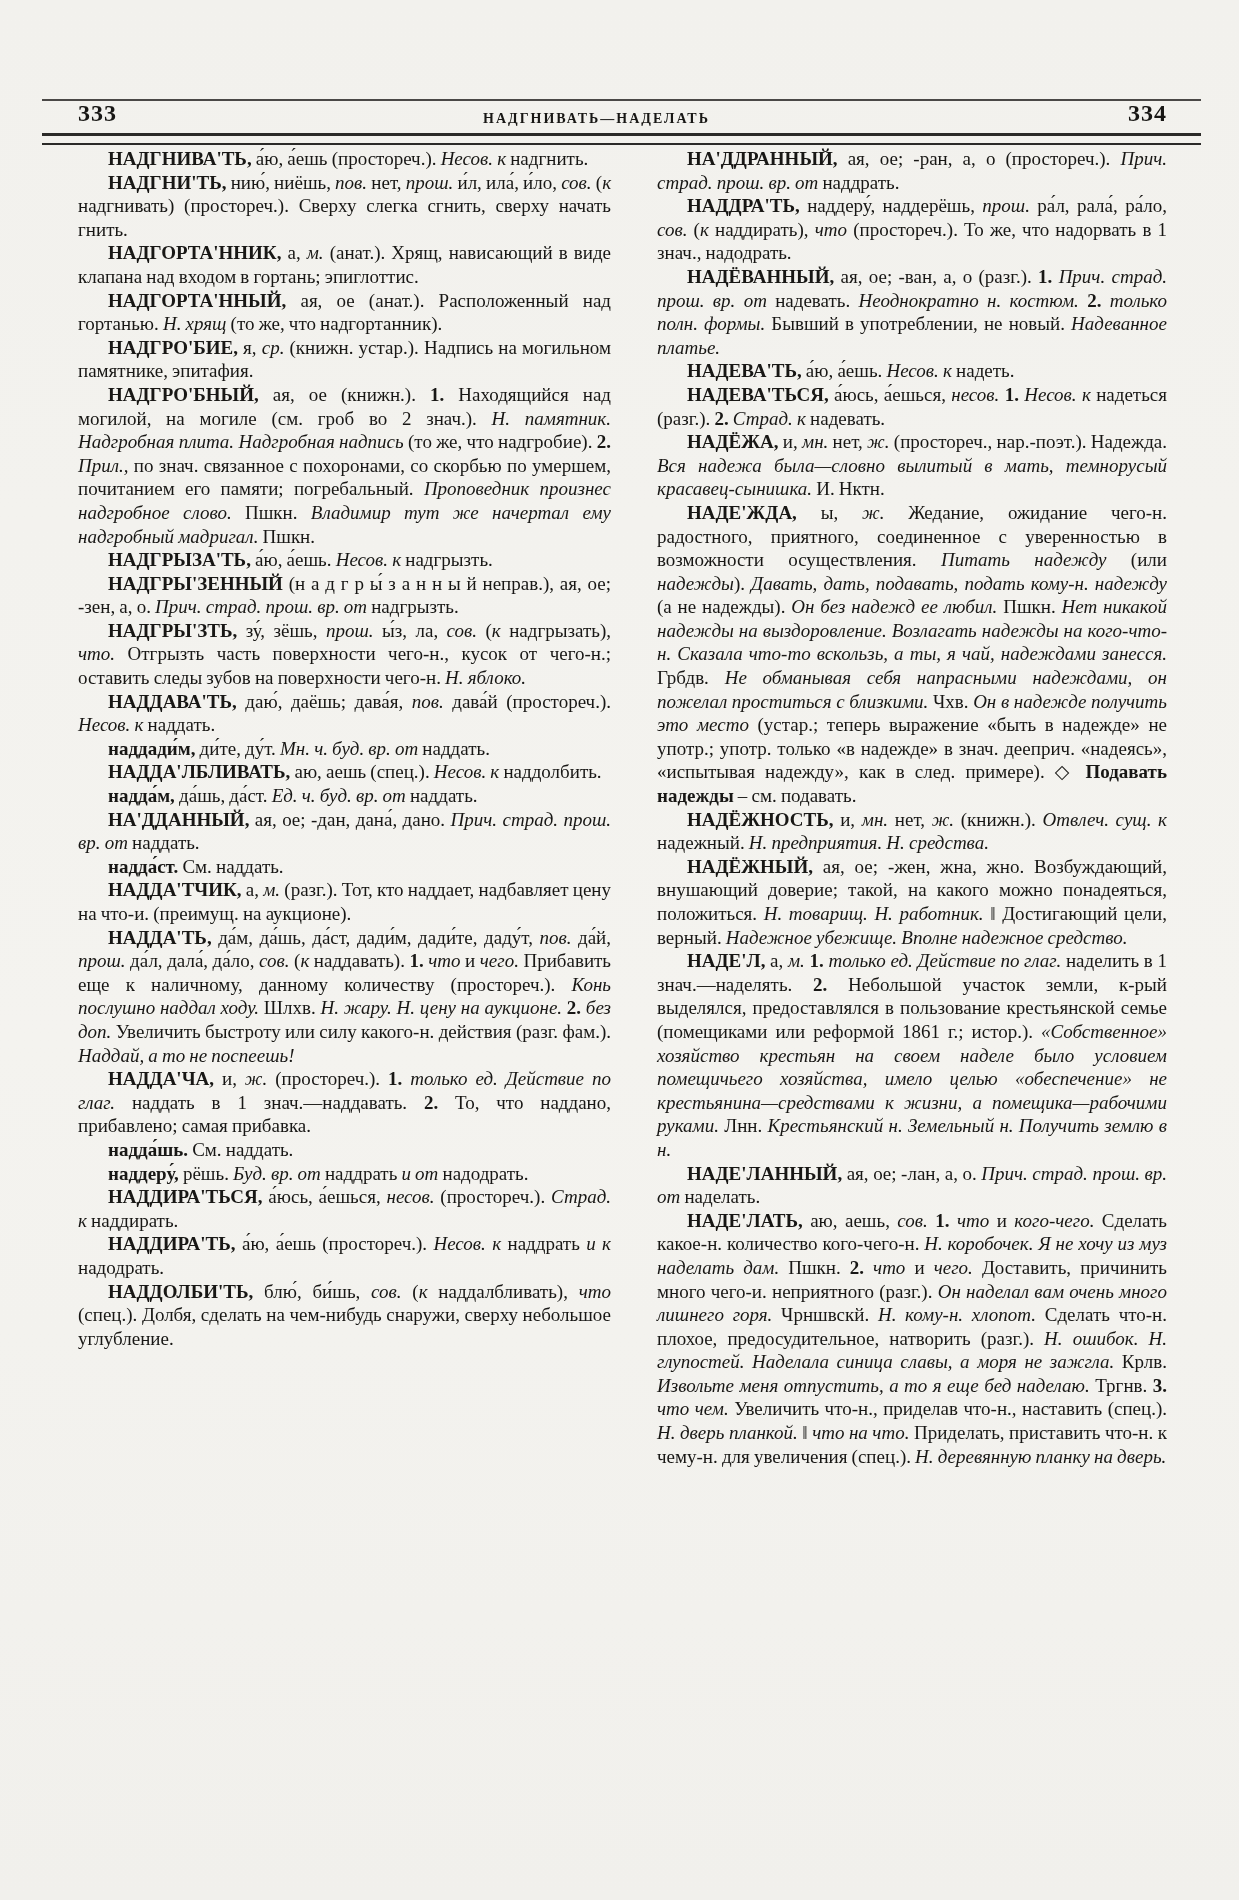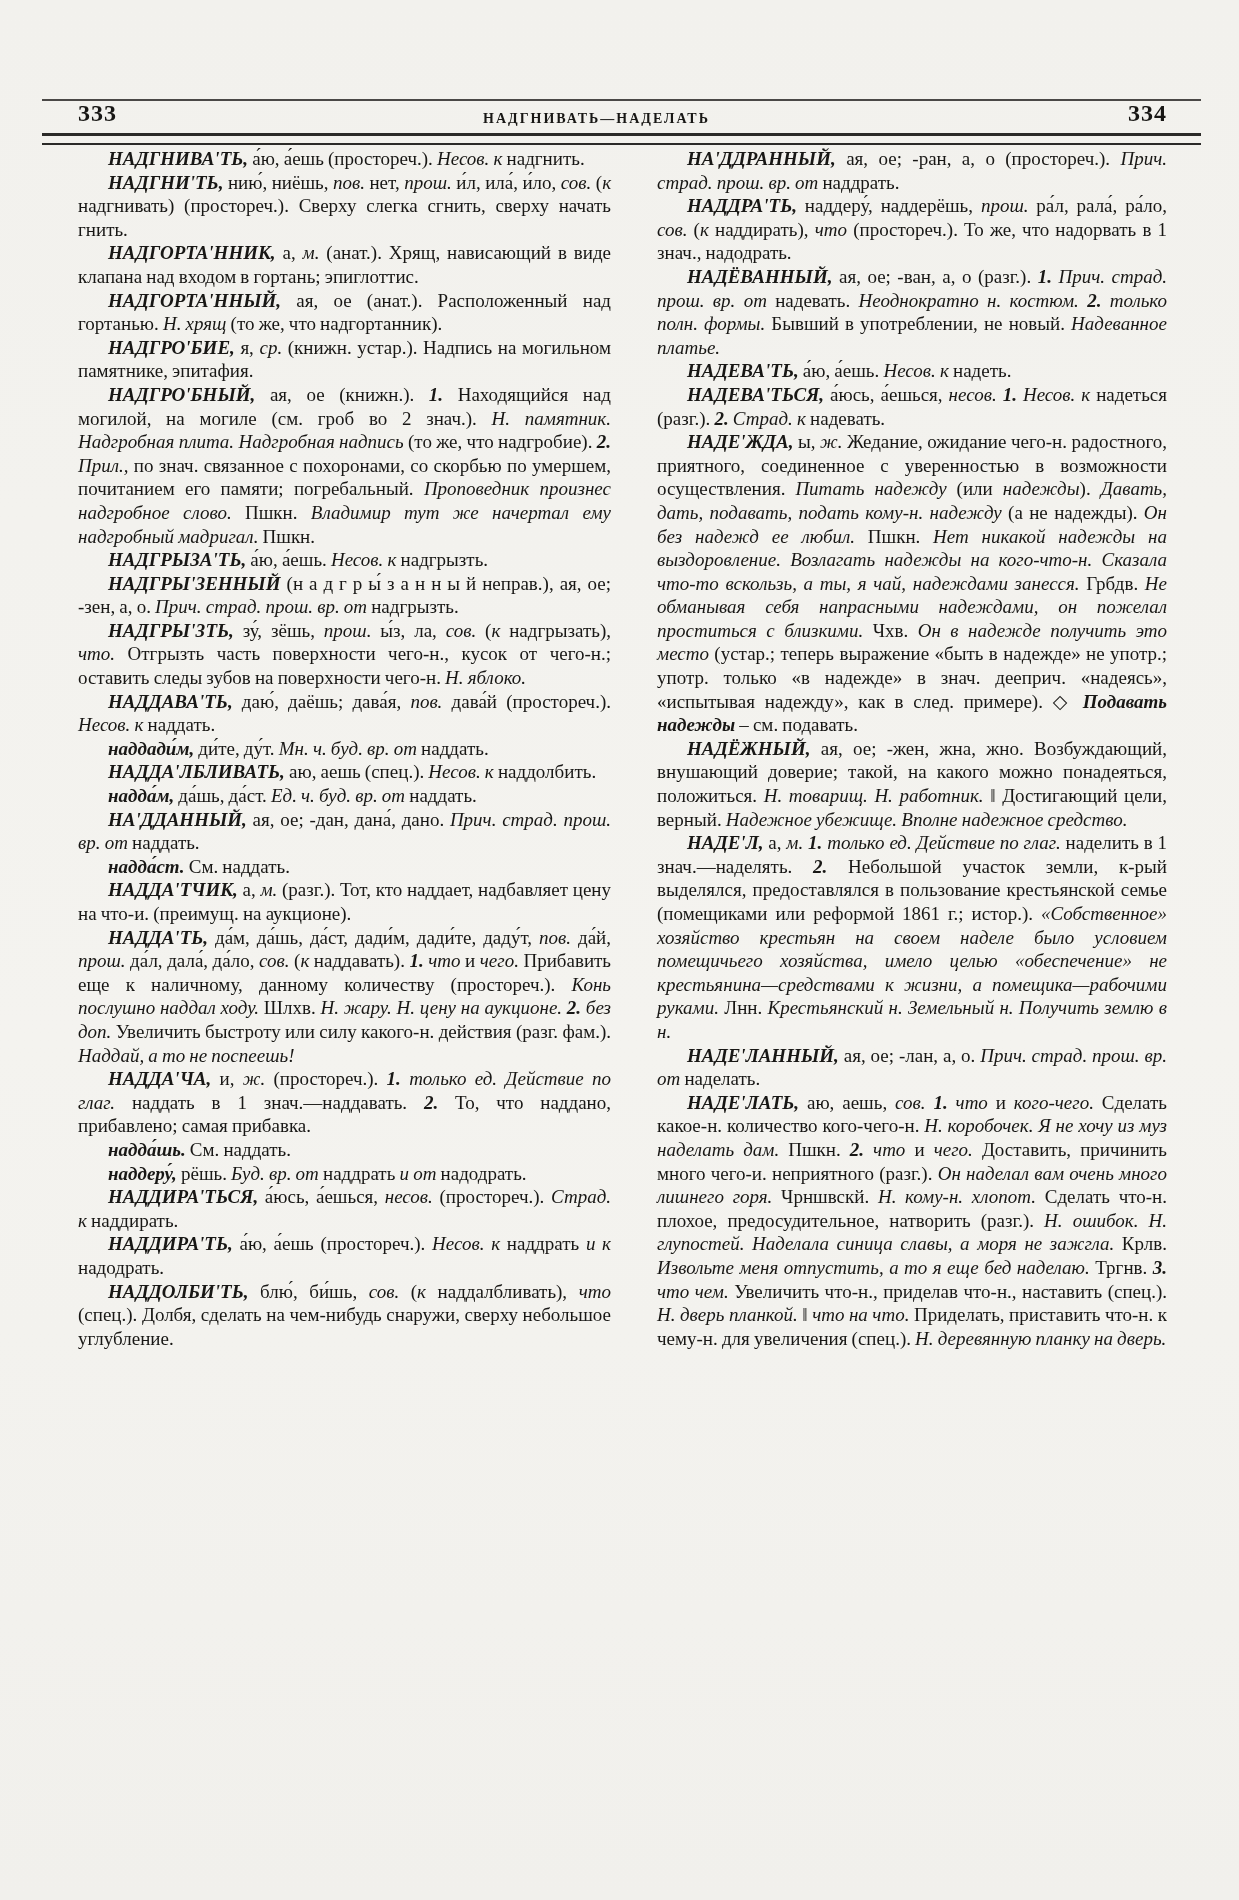--- a/index.html
+++ b/index.html
@@ -38,21 +38,21 @@
   .col{font-size:19px;line-height:23.6px;}
   .col-left{width:533px;}
   .col-right{width:510px;}
   .entry{
     margin:0;
     text-align:justify;
     text-indent:30px;
     word-spacing:-0.6px;
     hyphens:auto;
   }
-  .b{font-weight:700;font-style:italic;}
+  .b{font-weight:700;}
   .i{font-style:italic;}
   .r{font-style:normal;}
 </style>
 </head>
 <body>
 
 <div class="page">
 
   <div class="top-line"></div>
 
@@ -89,21 +89,23 @@
         <p class="entry"><span class="b">НАДДИРА'ТЬСЯ,</span><span class="r"> а́юсь, а́ешься, </span><span class="i">несов.</span><span class="r"> (простореч.). </span><span class="i">Страд. к</span><span class="r"> наддирать.</span></p>
         <p class="entry"><span class="b">НАДДИРА'ТЬ,</span><span class="r"> а́ю, а́ешь (простореч.). </span><span class="i">Несов. к</span><span class="r"> наддрать </span><span class="i">и к</span><span class="r"> надодрать.</span></p>
         <p class="entry"><span class="b">НАДДОЛБИ'ТЬ,</span><span class="r"> блю́, би́шь, </span><span class="i">сов.</span><span class="r"> (</span><span class="i">к</span><span class="r"> наддалбливать), </span><span class="i">что</span><span class="r"> (спец.). Долбя, сделать на чем-нибудь снаружи, сверху небольшое углубление.</span></p>
       </div>
     <div class="col col-right">
         <p class="entry"><span class="b">НА'ДДРАННЫЙ,</span><span class="r"> ая, ое; -ран, а, о (простореч.). </span><span class="i">Прич. страд. прош. вр. от</span><span class="r"> наддрать.</span></p>
         <p class="entry"><span class="b">НАДДРА'ТЬ,</span><span class="r"> наддеру́, наддерёшь, </span><span class="i">прош.</span><span class="r"> ра́л, рала́, ра́ло, </span><span class="i">сов.</span><span class="r"> (</span><span class="i">к</span><span class="r"> наддирать), </span><span class="i">что</span><span class="r"> (простореч.). То же, что надорвать в 1 знач., надодрать.</span></p>
         <p class="entry"><span class="b">НАДЁВАННЫЙ,</span><span class="r"> ая, ое; -ван, а, о (разг.). </span><span class="b">1.</span><span class="r"> </span><span class="i">Прич. страд. прош. вр. от</span><span class="r"> надевать. </span><span class="i">Неоднократно н. костюм.</span><span class="r"> </span><span class="b">2.</span><span class="r"> </span><span class="i">только полн. формы.</span><span class="r"> Бывший в употреблении, не новый. </span><span class="i">Надеванное платье.</span></p>
         <p class="entry"><span class="b">НАДЕВА'ТЬ,</span><span class="r"> а́ю, а́ешь. </span><span class="i">Несов. к</span><span class="r"> надеть.</span></p>
         <p class="entry"><span class="b">НАДЕВА'ТЬСЯ,</span><span class="r"> а́юсь, а́ешься, </span><span class="i">несов.</span><span class="r"> </span><span class="b">1.</span><span class="r"> </span><span class="i">Несов. к</span><span class="r"> надеться (разг.). </span><span class="b">2.</span><span class="r"> </span><span class="i">Страд. к</span><span class="r"> надевать.</span></p>
+        <p class="entry"><span class="b">НАДЁЖА,</span><span class="r"> и, </span><span class="i">мн.</span><span class="r"> нет, </span><span class="i">ж.</span><span class="r"> (простореч., нар.-поэт.). Надежда. </span><span class="i">Вся надежа была—словно вылитый в мать, темнорусый красавец-сынишка.</span><span class="r"> И. Нктн.</span></p>
         <p class="entry"><span class="b">НАДЕ'ЖДА,</span><span class="r"> ы, </span><span class="i">ж.</span><span class="r"> Жедание, ожидание чего-н. радостного, приятного, соединенное с уверенностью в возможности осуществления. </span><span class="i">Питать надежду</span><span class="r"> (или </span><span class="i">надежды</span><span class="r">). </span><span class="i">Давать, дать, подавать, подать кому-н. надежду</span><span class="r"> (а не надежды). </span><span class="i">Он без надежд ее любил.</span><span class="r"> Пшкн. </span><span class="i">Нет никакой надежды на выздоровление. Возлагать надежды на кого-что-н. Сказала что-то вскользь, а ты, я чай, надеждами занесся.</span><span class="r"> Грбдв. </span><span class="i">Не обманывая себя напрасными надеждами, он пожелал проститься с близкими.</span><span class="r"> Чхв. </span><span class="i">Он в надежде получить это место</span><span class="r"> (устар.; теперь выражение «быть в надежде» не употр.; употр. только «в надежде» в знач. дееприч. «надеясь», «испытывая надежду», как в след. примере). ◇ </span><span class="b">Подавать надежды</span><span class="r"> – см. подавать.</span></p>
+        <p class="entry"><span class="b">НАДЁЖНОСТЬ,</span><span class="r"> и, </span><span class="i">мн.</span><span class="r"> нет, </span><span class="i">ж.</span><span class="r"> (книжн.). </span><span class="i">Отвлеч. сущ. к</span><span class="r"> надежный. </span><span class="i">Н. предприятия. Н. средства.</span></p>
         <p class="entry"><span class="b">НАДЁЖНЫЙ,</span><span class="r"> ая, ое; -жен, жна, жно. Возбуждающий, внушающий доверие; такой, на какого можно понадеяться, положиться. </span><span class="i">Н. товарищ. Н. работник.</span><span class="r"> ‖ Достигающий цели, верный. </span><span class="i">Надежное убежище. Вполне надежное средство.</span></p>
         <p class="entry"><span class="b">НАДЕ'Л,</span><span class="r"> а, </span><span class="i">м.</span><span class="r"> </span><span class="b">1.</span><span class="r"> </span><span class="i">только ед. Действие по глаг.</span><span class="r"> наделить в 1 знач.—наделять. </span><span class="b">2.</span><span class="r"> Небольшой участок земли, к-рый выделялся, предоставлялся в пользование крестьянской семье (помещиками или реформой 1861 г.; истор.). </span><span class="i">«Собственное» хозяйство крестьян на своем наделе было условием помещичьего хозяйства, имело целью «обеспечение» не крестьянина—средствами к жизни, а помещика—рабочими руками.</span><span class="r"> Лнн. </span><span class="i">Крестьянский н. Земельный н. Получить землю в н.</span></p>
         <p class="entry"><span class="b">НАДЕ'ЛАННЫЙ,</span><span class="r"> ая, ое; -лан, а, о. </span><span class="i">Прич. страд. прош. вр. от</span><span class="r"> наделать.</span></p>
         <p class="entry"><span class="b">НАДЕ'ЛАТЬ,</span><span class="r"> аю, аешь, </span><span class="i">сов.</span><span class="r"> </span><span class="b">1.</span><span class="r"> </span><span class="i">что</span><span class="r"> и </span><span class="i">кого-чего.</span><span class="r"> Сделать какое-н. количество кого-чего-н. </span><span class="i">Н. коробочек. Я не хочу из муз наделать дам.</span><span class="r"> Пшкн. </span><span class="b">2.</span><span class="r"> </span><span class="i">что</span><span class="r"> и </span><span class="i">чего.</span><span class="r"> Доставить, причинить много чего-и. неприятного (разг.). </span><span class="i">Он наделал вам очень много лишнего горя.</span><span class="r"> Чрншвскй. </span><span class="i">Н. кому-н. хлопот.</span><span class="r"> Сделать что-н. плохое, предосудительное, натворить (разг.). </span><span class="i">Н. ошибок. Н. глупостей. Наделала синица славы, а моря не зажгла.</span><span class="r"> Крлв. </span><span class="i">Извольте меня отпустить, а то я еще бед наделаю.</span><span class="r"> Тргнв. </span><span class="b">3.</span><span class="r"> </span><span class="i">что чем.</span><span class="r"> Увеличить что-н., приделав что-н., наставить (спец.). </span><span class="i">Н. дверь планкой.</span><span class="r"> ‖ </span><span class="i">что на что.</span><span class="r"> Приделать, приставить что-н. к чему-н. для увеличения (спец.). </span><span class="i">Н. деревянную планку на дверь.</span></p>
       </div>
   </div>
 
 </div>
 
 </body></html>

